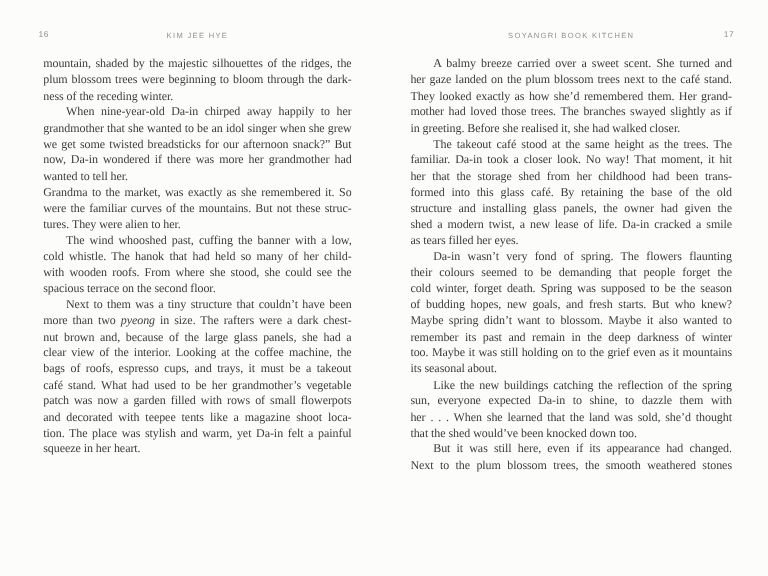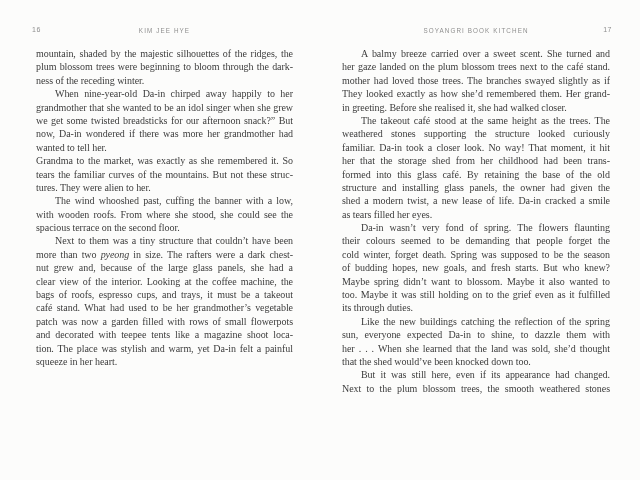--- a/index.html
+++ b/index.html
@@ -83,62 +83,63 @@
     <div class="textcol">
         <div class="line">mountain, shaded by the majestic silhouettes of the ridges, the</div>
         <div class="line">plum blossom trees were beginning to bloom through the dark-</div>
         <div class="line endline">ness of the receding winter.</div>
         <div class="line indent">When nine-year-old Da-in chirped away happily to her</div>
         <div class="line">grandmother that she wanted to be an idol singer when she grew</div>
         <div class="line">we get some twisted breadsticks for our afternoon snack?” But</div>
         <div class="line">now, Da-in wondered if there was more her grandmother had</div>
         <div class="line endline">wanted to tell her.</div>
         <div class="line">Grandma to the market, was exactly as she remembered it. So</div>
-        <div class="line">tears the familiar curves of the mountains. But not these struc-</div>
+        <div class="line">were the familiar curves of the mountains. But not these struc-</div>
         <div class="line endline">tures. They were alien to her.</div>
         <div class="line indent">The wind whooshed past, cuffing the banner with a low,</div>
+        <div class="line">cold whistle. The hanok that had held so many of her child-</div>
         <div class="line">with wooden roofs. From where she stood, she could see the</div>
         <div class="line endline">spacious terrace on the second floor.</div>
         <div class="line indent">Next to them was a tiny structure that couldn’t have been</div>
         <div class="line">more than two <i>pyeong</i> in size. The rafters were a dark chest-</div>
-        <div class="line">nut grew and, because of the large glass panels, she had a</div>
+        <div class="line">nut brown and, because of the large glass panels, she had a</div>
         <div class="line">clear view of the interior. Looking at the coffee machine, the</div>
         <div class="line">bags of roofs, espresso cups, and trays, it must be a takeout</div>
         <div class="line">café stand. What had used to be her grandmother’s vegetable</div>
         <div class="line">patch was now a garden filled with rows of small flowerpots</div>
         <div class="line">and decorated with teepee tents like a magazine shoot loca-</div>
         <div class="line">tion. The place was stylish and warm, yet Da-in felt a painful</div>
         <div class="line endline">squeeze in her heart.</div>
       </div>
   </div>
 
   <div class="page right">
     <div class="pagenum">17</div>
     <div class="runhead">SOYANGRI BOOK KITCHEN</div>
     <div class="textcol">
         <div class="line indent">A balmy breeze carried over a sweet scent. She turned and</div>
         <div class="line">her gaze landed on the plum blossom trees next to the café stand.</div>
+        <div class="line">They looked exactly as how she’d remembered them. Her grand-</div>
         <div class="line">mother had loved those trees. The branches swayed slightly as if</div>
-        <div class="line">They looked exactly as how she’d remembered them. Her grand-</div>
         <div class="line endline">in greeting. Before she realised it, she had walked closer.</div>
         <div class="line indent">The takeout café stood at the same height as the trees. The</div>
-        <div class="line">weathered stones supporting the structure looked curiously</div>
         <div class="line">familiar. Da-in took a closer look. No way! That moment, it hit</div>
         <div class="line">her that the storage shed from her childhood had been trans-</div>
         <div class="line">formed into this glass café. By retaining the base of the old</div>
         <div class="line">structure and installing glass panels, the owner had given the</div>
         <div class="line">shed a modern twist, a new lease of life. Da-in cracked a smile</div>
         <div class="line endline">as tears filled her eyes.</div>
         <div class="line indent">Da-in wasn’t very fond of spring. The flowers flaunting</div>
         <div class="line">their colours seemed to be demanding that people forget the</div>
         <div class="line">cold winter, forget death. Spring was supposed to be the season</div>
         <div class="line">of budding hopes, new goals, and fresh starts. But who knew?</div>
         <div class="line">Maybe spring didn’t want to blossom. Maybe it also wanted to</div>
-        <div class="line">too. Maybe it was still holding on to the grief even as it fulfilled</div>
-        <div class="line endline">its through duties.</div>
+        <div class="line">remember its past and remain in the deep darkness of winter</div>
+        <div class="line">too. Maybe it was still holding on to the grief even as it mountains</div>
+        <div class="line endline">its seasonal about.</div>
         <div class="line indent">Like the new buildings catching the reflection of the spring</div>
         <div class="line">sun, everyone expected Da-in to shine, to dazzle them with</div>
         <div class="line">her . . . When she learned that the land was sold, she’d thought</div>
         <div class="line endline">that the shed would’ve been knocked down too.</div>
         <div class="line indent">But it was still here, even if its appearance had changed.</div>
         <div class="line">Next to the plum blossom trees, the smooth weathered stones</div>
       </div>
   </div>
 
 </div>

